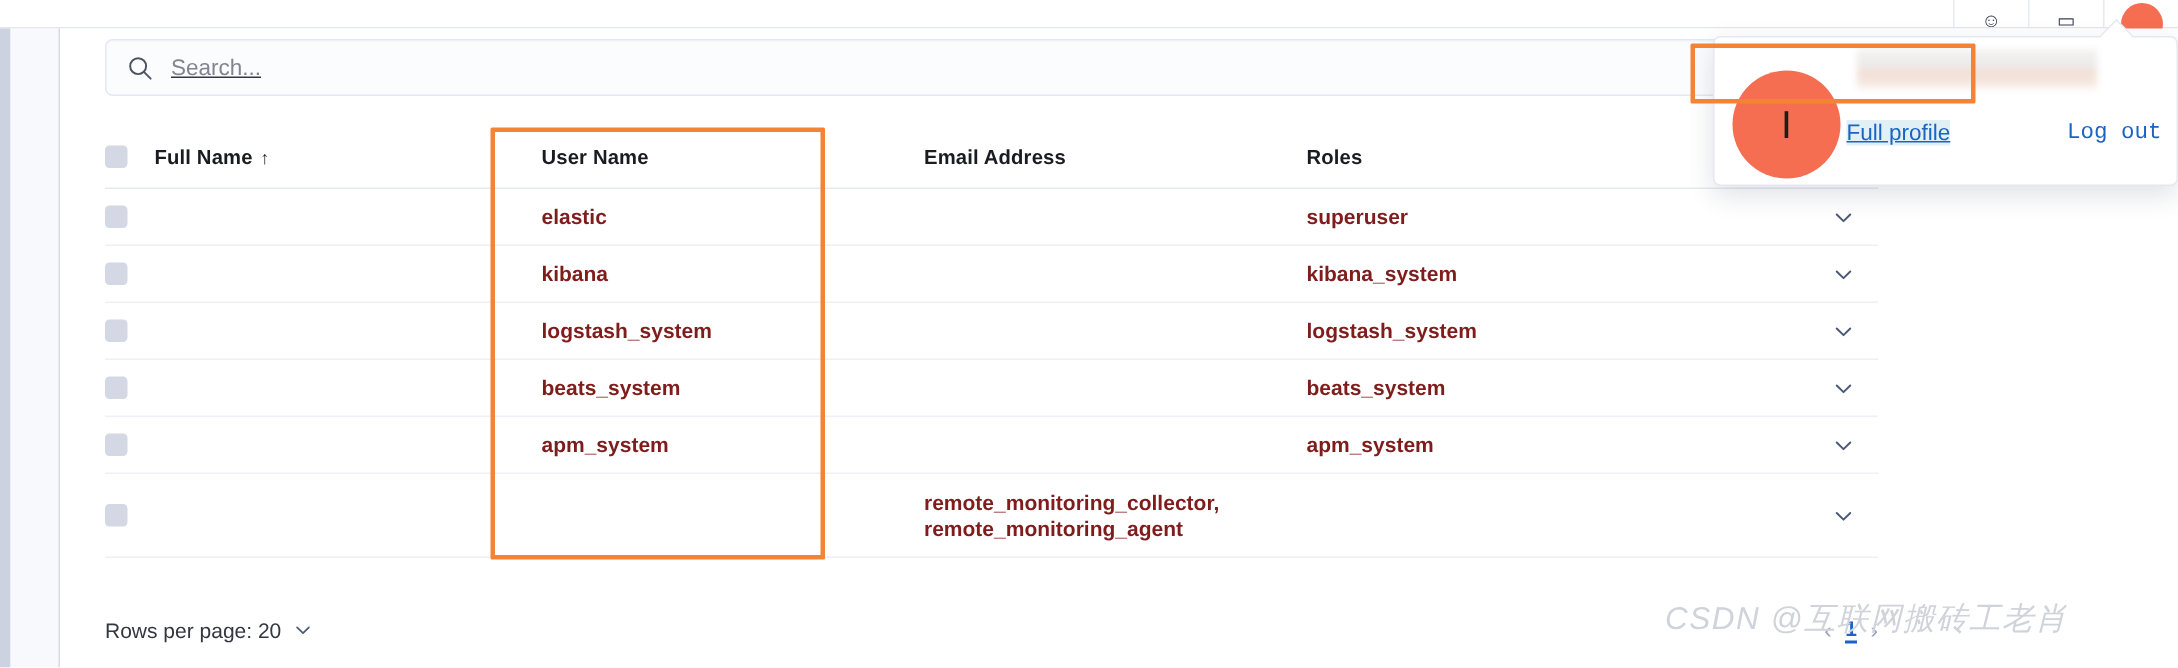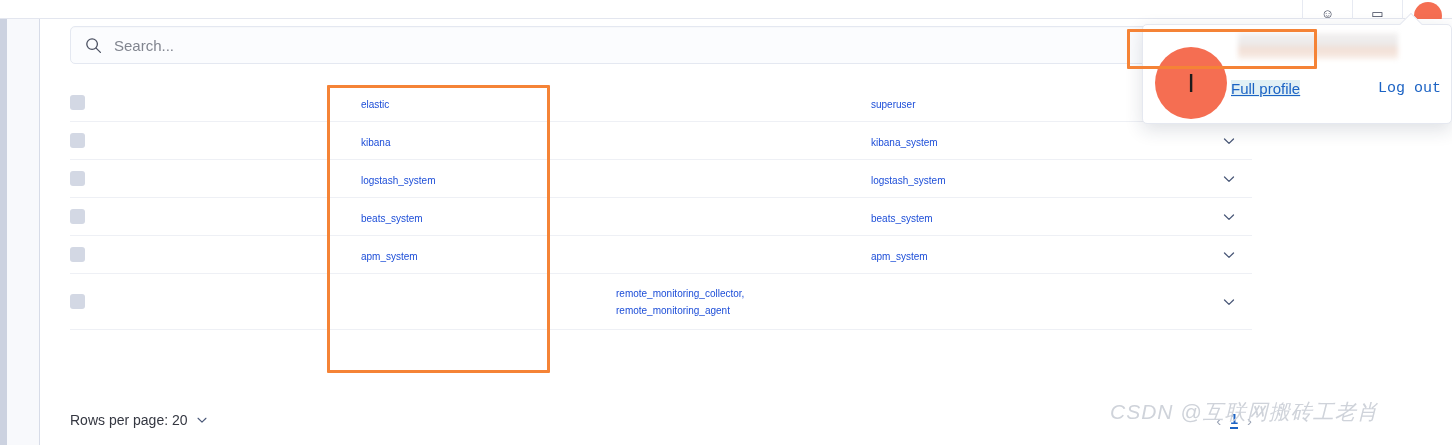--- a/index.html
+++ b/index.html
@@ -58,21 +58,21 @@
     background: #fbfcfe;
     border: 1px solid #e4e8f1;
     border-radius: 5px;
     display: flex; align-items: center;
     box-shadow: inset 0 1px 1px rgba(0,0,0,.02);
   }
   .search-icon { margin: 0 12px 0 14px; display: flex; }
   .search-input {
     border: none; outline: none; background: transparent;
     font-family: "Liberation Sans", sans-serif;
-    font-size: 15px; color: #343741; flex: 1; height: 100%;
+    font-size: 15px; color: #343741; flex: 1; height: 100%; text-decoration: underline;
   }
   .search-input::placeholder { color: #81858f; }
 
   
   .table { position: absolute; left: 30px; top: 65px; width: 1182px; }
   .trow { display: flex; align-items: center; border-bottom: 1px solid #eef0f5; }
   .thead { height: 42px; border-bottom: 1px solid #e6e9f0; }
   .trow.body { height: 38px; }
   .trow.tall { height: 56px; }
   .c-check { width: 33px; flex: 0 0 33px; display: flex; align-items: center; }
@@ -85,21 +85,21 @@
   .th {
     font-size: 13.5px; font-weight: bold; color: #1a1c21; letter-spacing: .1px;
     display: flex; align-items: center; gap: 5px;
   }
   .sort-arrow { font-size: 12px; color: #1a1c21; }
   .checkbox {
     width: 15px; height: 15px; border-radius: 3px;
     background: #d3d8e4;
   }
   .cell-link {
-    font-size: 10px; color: #1d4ed8; cursor: pointer;
+    font-size: 14px; color: #7f1d1d; cursor: pointer; font-weight: bold;
   }
   .cell-link.multi { line-height: 17px; }
   .caret-icon { color: #5a6b8c; }
 
   
   .table-footer {
     position: absolute; left: 30px; top: 385px; width: 1182px; height: 32px;
     display: flex; align-items: center; justify-content: space-between;
   }
   .rows-per-page {
@@ -198,20 +198,39 @@
         <svg width="17" height="17" viewBox="0 0 17 17" fill="none">
           <circle cx="7.1" cy="7.1" r="5.3" stroke="#4c5162" stroke-width="1.3"></circle>
           <line x1="11.1" y1="11.1" x2="15.4" y2="15.4" stroke="#4c5162" stroke-width="1.3" stroke-linecap="round"></line>
         </svg>
       </span>
       <input class="search-input" type="text" placeholder="Search..." style="">
     </div>
 
     <div class="table">
 
+      <div class="trow thead">
+        <div class="c-check">
+          <span class="checkbox"></span>
+        </div>
+        <div class="c-full th">
+          <span>Full Name</span>
+          <span class="sort-arrow">↑</span>
+        </div>
+        <div class="c-user th">
+          <span>User Name</span>
+        </div>
+        <div class="c-email th">
+          <span>Email Address</span>
+        </div>
+        <div class="c-roles th">
+          <span>Roles</span>
+        </div>
+        <div class="c-caret"></div>
+      </div>
 
       <div class="trow body">
         <div class="c-check">
           <span class="checkbox"></span>
         </div>
         <div class="c-full"></div>
         <div class="c-user">
           <span class="cell-link">elastic</span>
         </div>
         <div class="c-email"></div>

